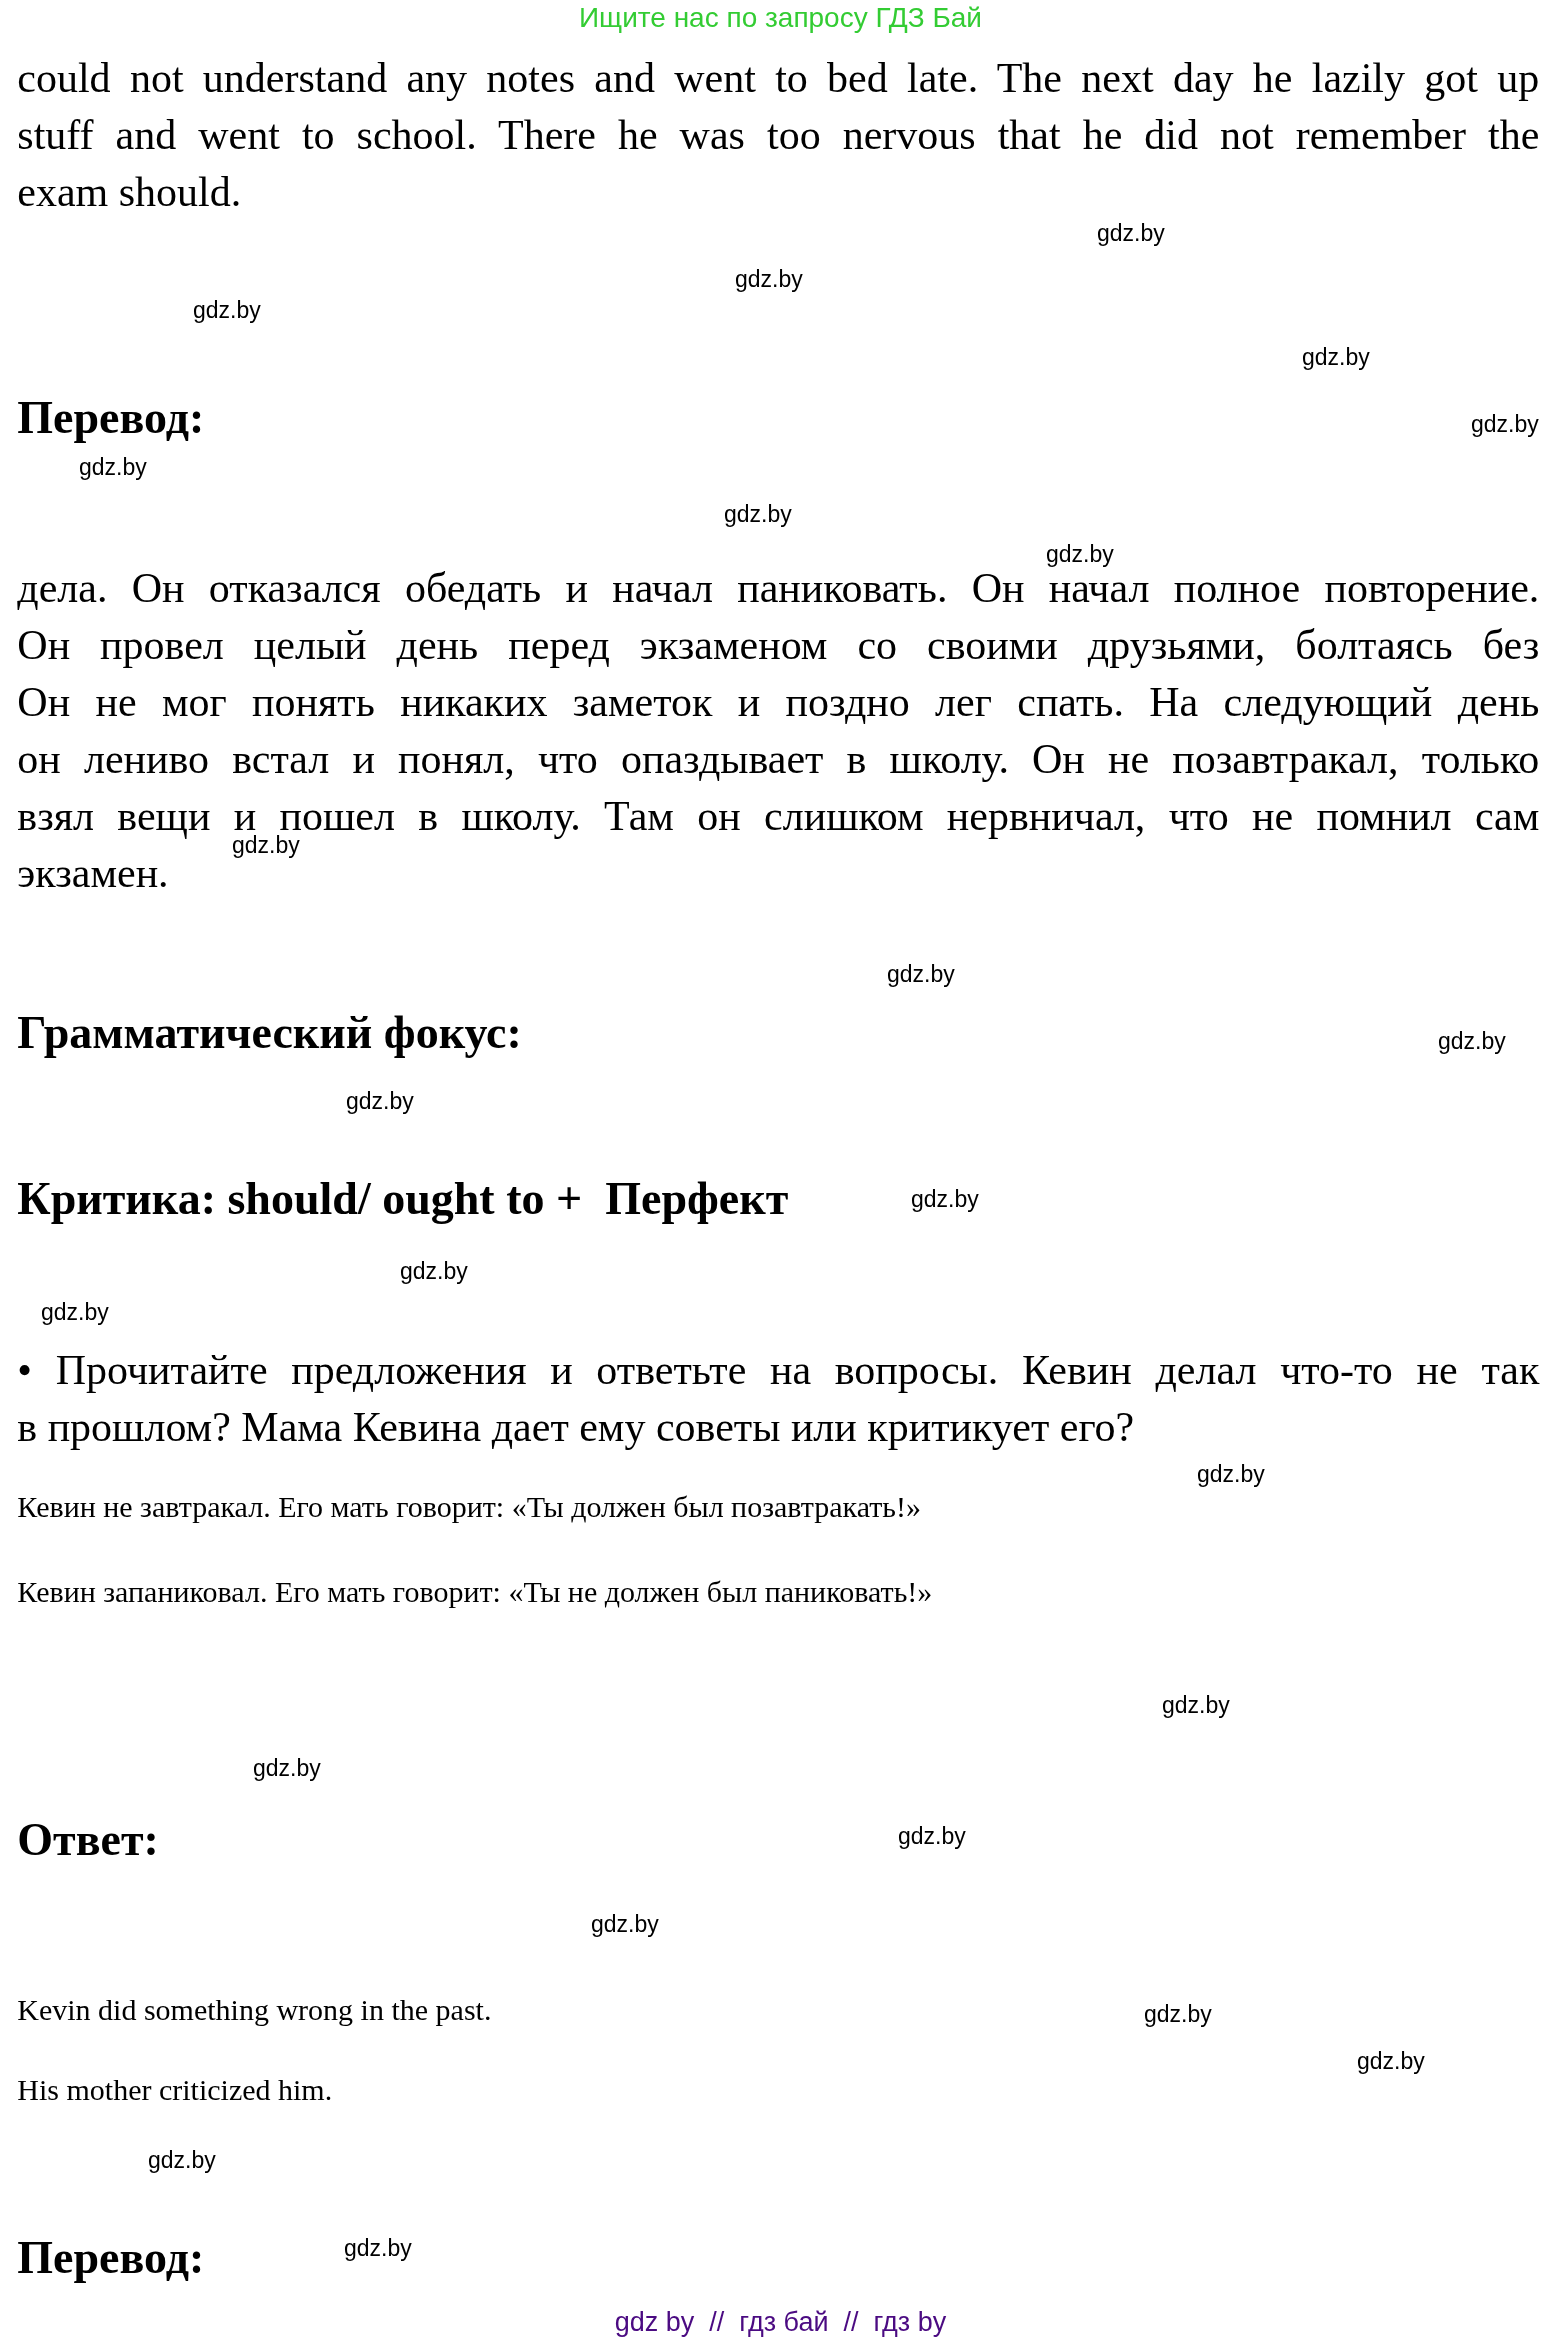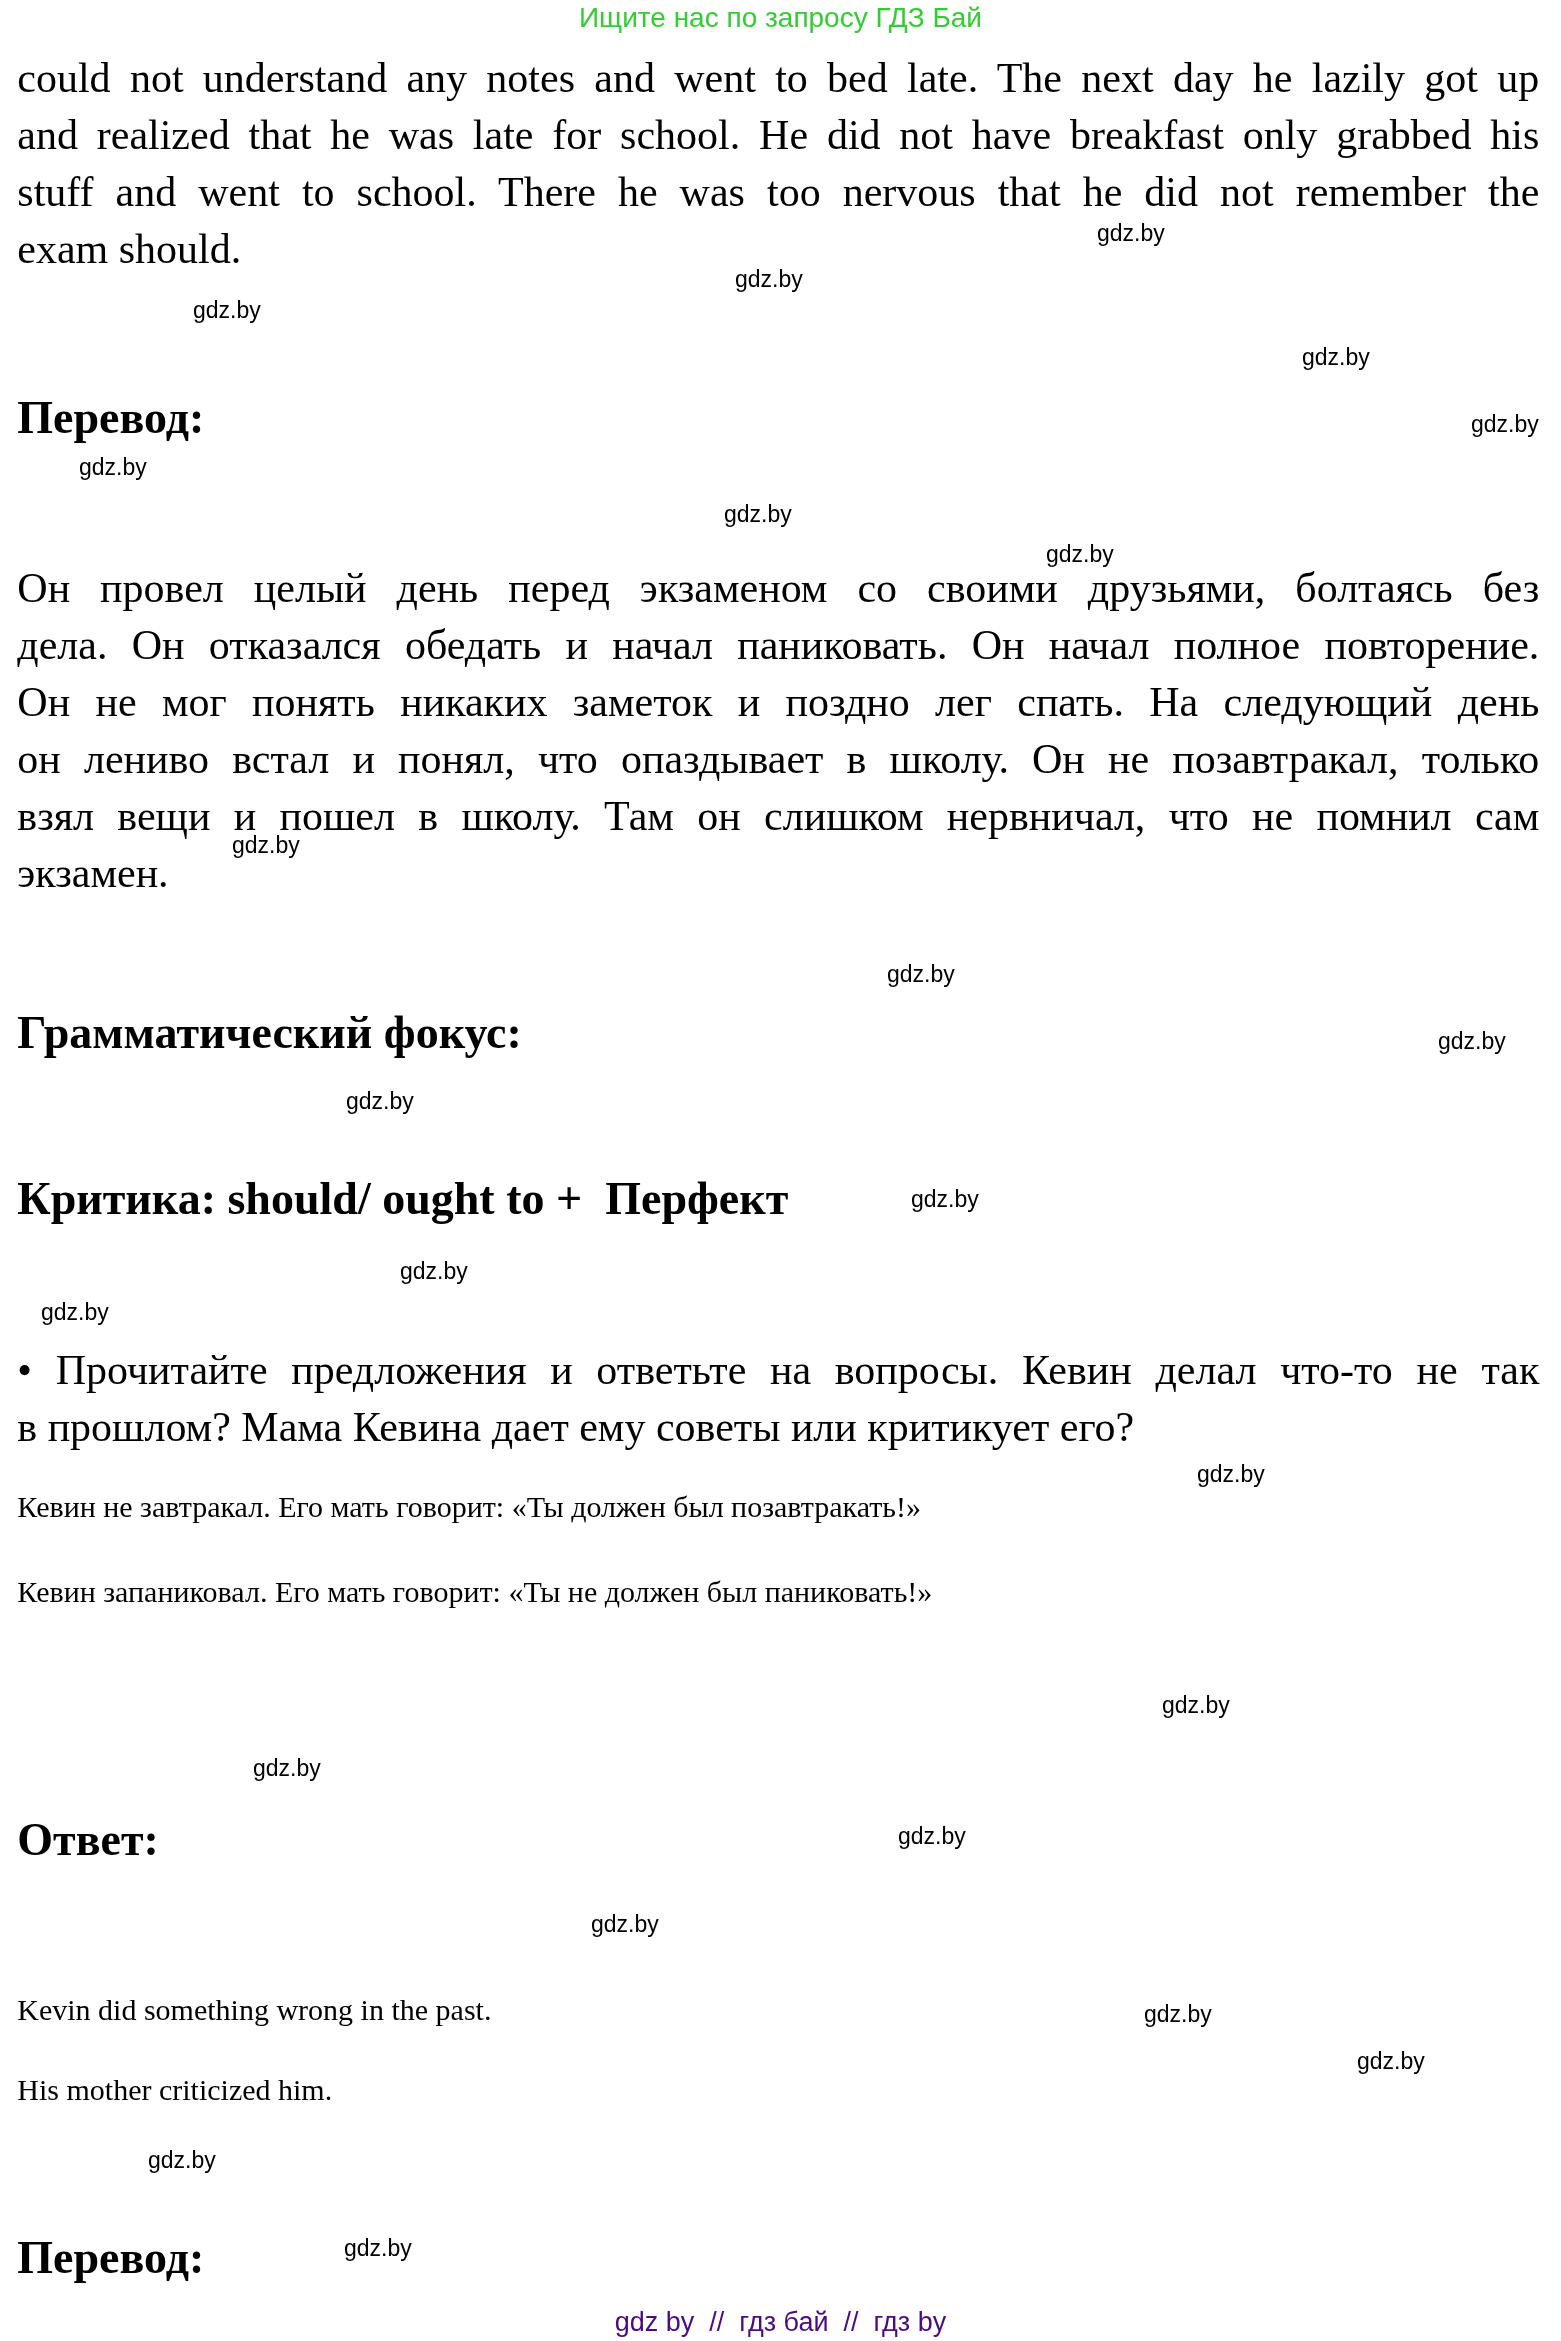--- a/index.html
+++ b/index.html
@@ -82,30 +82,29 @@
 </style>
 </head>
 <body>
 
 <div class="page">
 
   <div class="promo-header" style="color: rgb(51, 204, 51);">Ищите нас по запросу ГДЗ Бай</div>
 
   <div class="para justify pos-english">
       <div class="line">could not understand any notes and went to bed late. The next day he lazily got up</div>
-      <div class="line">and realized that he was late for school. He did not have breakfast only grabbed his</div>
       <div class="line">stuff and went to school. There he was too nervous that he did not remember the</div>
       <div class="line">exam should.</div>
     </div>
 
   <div class="heading pos-perevod1">Перевод:</div>
 
   <div class="para justify pos-russian">
+      <div class="line">дела. Он отказался обедать и начал паниковать. Он начал полное повторение.</div>
       <div class="line">Он провел целый день перед экзаменом со своими друзьями, болтаясь без</div>
-      <div class="line">дела. Он отказался обедать и начал паниковать. Он начал полное повторение.</div>
       <div class="line">Он не мог понять никаких заметок и поздно лег спать. На следующий день</div>
       <div class="line">он лениво встал и понял, что опаздывает в школу. Он не позавтракал, только</div>
       <div class="line">взял вещи и пошел в школу. Там он слишком нервничал, что не помнил сам</div>
       <div class="line">экзамен.</div>
     </div>
 
   <div class="heading pos-grammar">Грамматический фокус:</div>
 
   <div class="heading pos-critique">Критика: should/ ought to +  Перфект</div>
 

